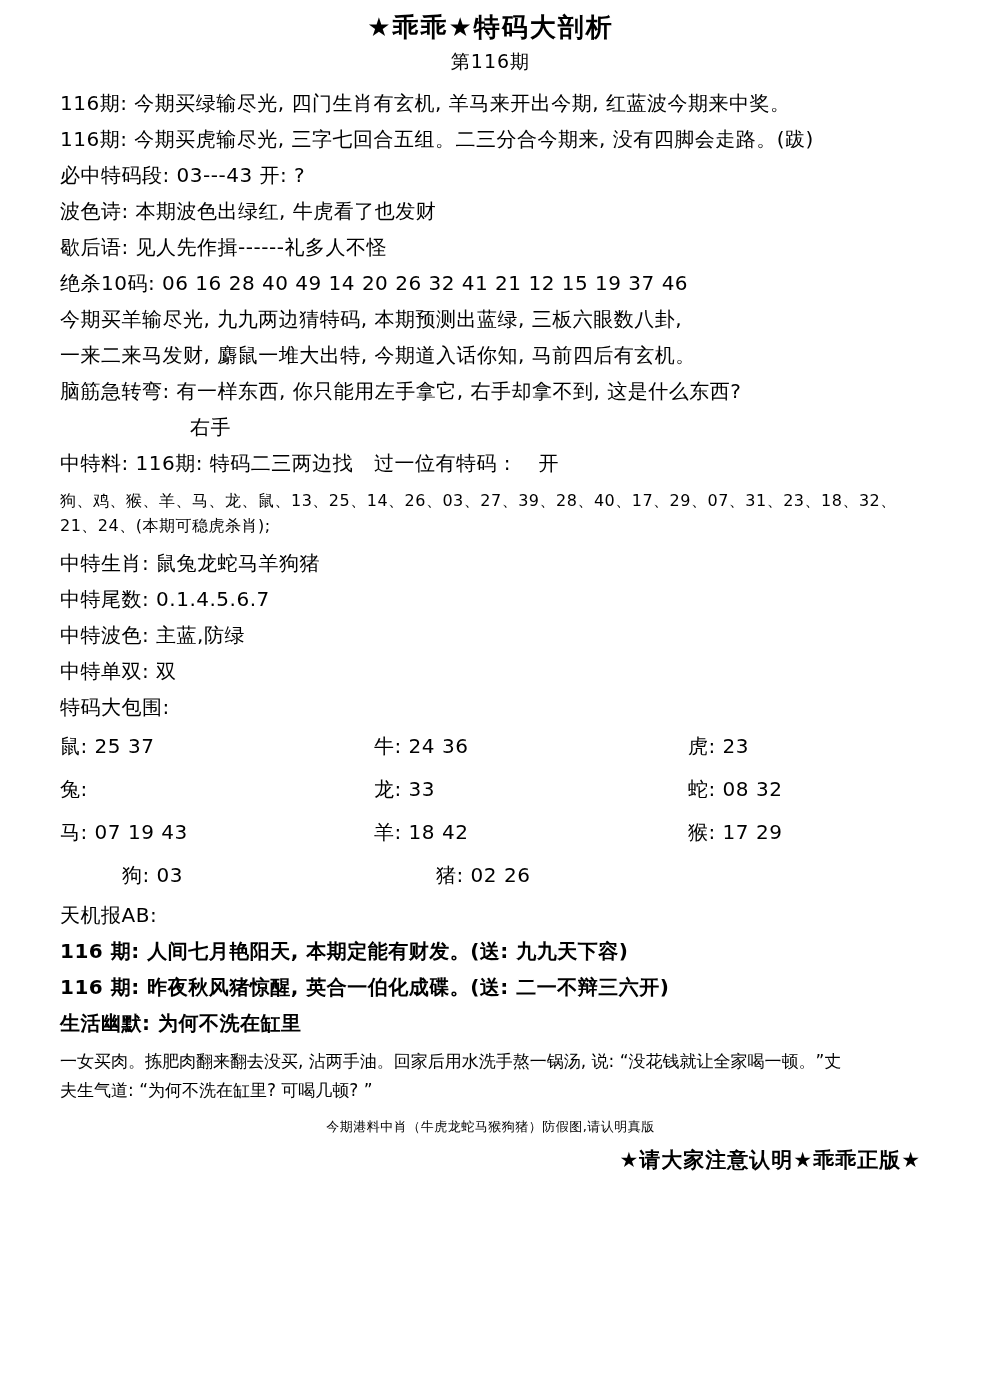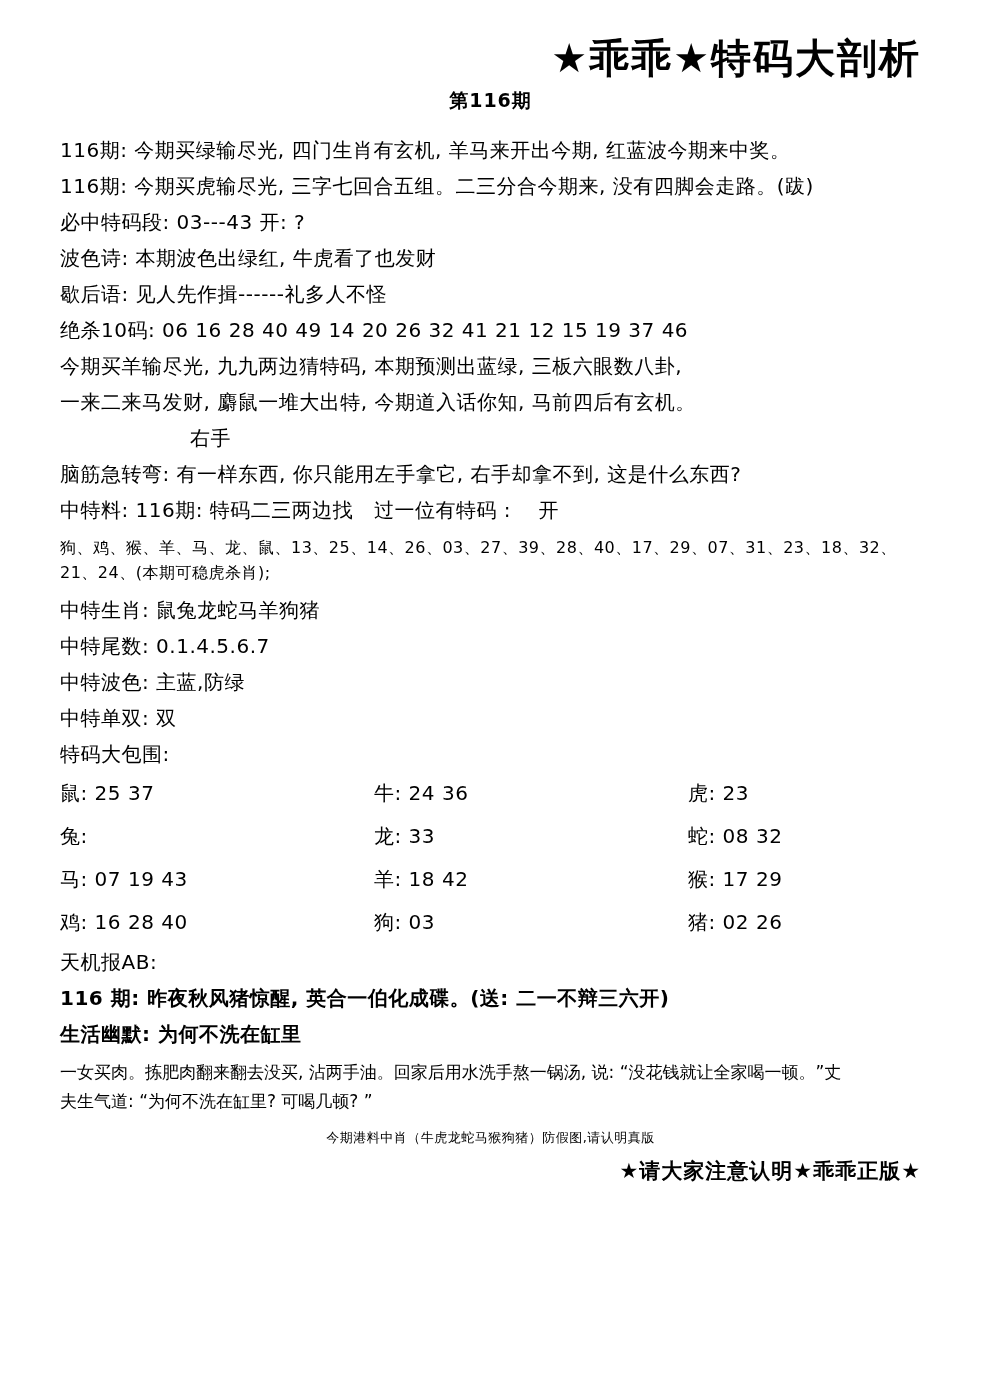--- a/index.html
+++ b/index.html
@@ -16,33 +16,33 @@
     overflow: hidden;
   }
   .page {
     width: 981px;
     height: 1388px;
     position: relative;
     box-sizing: border-box;
     padding: 10px 60px 0 60px;
   }
   .title {
-    text-align: right;
-    font-size: 40px;
+    text-align: center;
+    font-size: 26px;
     font-weight: bold;
     letter-spacing: 2px;
-    margin-top: 24px;
+    margin-top: 2px;
     margin-bottom: 6px;
     line-height: 1.2;
   }
   .subtitle {
     text-align: center;
     font-size: 19px;
-    font-weight: bold;
-    margin-bottom: 26px;
+    font-weight: normal;
+    margin-bottom: 18px;
     letter-spacing: 1px;
   }
   .line {
     font-size: 20px;
     line-height: 1.0;
     margin: 0 0 16px 0;
     white-space: pre-wrap;
     letter-spacing: 0.5px;
   }
   .line.indent {
@@ -98,22 +98,22 @@
   <div class="subtitle">第116期</div>
 
   <div class="line">116期: 今期买绿输尽光, 四门生肖有玄机, 羊马来开出今期, 红蓝波今期来中奖。</div>
   <div class="line">116期: 今期买虎输尽光, 三字七回合五组。二三分合今期来, 没有四脚会走路。(跋)</div>
   <div class="line">必中特码段: 03---43 开: ?</div>
   <div class="line">波色诗: 本期波色出绿红, 牛虎看了也发财</div>
   <div class="line">歇后语: 见人先作揖------礼多人不怪</div>
   <div class="line">绝杀10码: 06 16 28 40 49 14 20 26 32 41 21 12 15 19 37 46</div>
   <div class="line">今期买羊输尽光, 九九两边猜特码, 本期预测出蓝绿, 三板六眼数八卦,</div>
   <div class="line">一来二来马发财, 麝鼠一堆大出特, 今期道入话你知, 马前四后有玄机。</div>
+  <div class="line">脑筋急转弯: 有一样东西, 你只能用左手拿它, 右手却拿不到, 这是什么东西?</div>
   <div class="line indent">右手</div>
-  <div class="line">脑筋急转弯: 有一样东西, 你只能用左手拿它, 右手却拿不到, 这是什么东西?</div>
   <div class="line">中特料: 116期: 特码二三两边找   过一位有特码 :    开</div>
 
   <div class="zodiac-list">狗、鸡、猴、羊、马、龙、鼠、13、25、14、26、03、27、39、28、40、17、29、07、31、23、18、32、21、24、(本期可稳虎杀肖);</div>
 
   <div class="line">中特生肖: 鼠兔龙蛇马羊狗猪</div>
   <div class="line">中特尾数: 0.1.4.5.6.7</div>
   <div class="line">中特波色: 主蓝,防绿</div>
   <div class="line">中特单双: 双</div>
   <div class="line">特码大包围:</div>
 
@@ -126,26 +126,26 @@
     <div class="grid-cell"><span>兔:</span> <span></span></div>
     <div class="grid-cell c2"><span>龙:</span> <span>33</span></div>
     <div class="grid-cell c3"><span>蛇:</span> <span>08 32</span></div>
   </div>
   <div class="grid-row">
     <div class="grid-cell"><span>马:</span> <span>07 19 43</span></div>
     <div class="grid-cell c2"><span>羊:</span> <span>18 42</span></div>
     <div class="grid-cell c3"><span>猴:</span> <span>17 29</span></div>
   </div>
   <div class="grid-row">
-    <div class="grid-cell"><span>鸡:</span> <span>16 28 40</span></div>
     <div class="grid-cell c2"><span>狗:</span> <span>03</span></div>
     <div class="grid-cell c3"><span>猪:</span> <span>02 26</span></div>
   </div>
 
   <div class="line">天机报AB:</div>
+  <div class="line bold">116 期: 人间七月艳阳天, 本期定能有财发。(送: 九九天下容)</div>
   <div class="line bold">116 期: 昨夜秋风猪惊醒, 英合一伯化成碟。(送: 二一不辩三六开)</div>
   <div class="line bold">生活幽默: 为何不洗在缸里</div>
   <div class="joke-body">一女买肉。拣肥肉翻来翻去没买, 沾两手油。回家后用水洗手熬一锅汤, 说: “没花钱就让全家喝一顿。”丈</div>
   <div class="joke-body">夫生气道: “为何不洗在缸里? 可喝几顿? ”</div>
 
   <div class="footnote">今期港料中肖（牛虎龙蛇马猴狗猪）防假图,请认明真版</div>
   <div class="footer-star">★请大家注意认明★乖乖正版★</div>
 
 </div>
 

